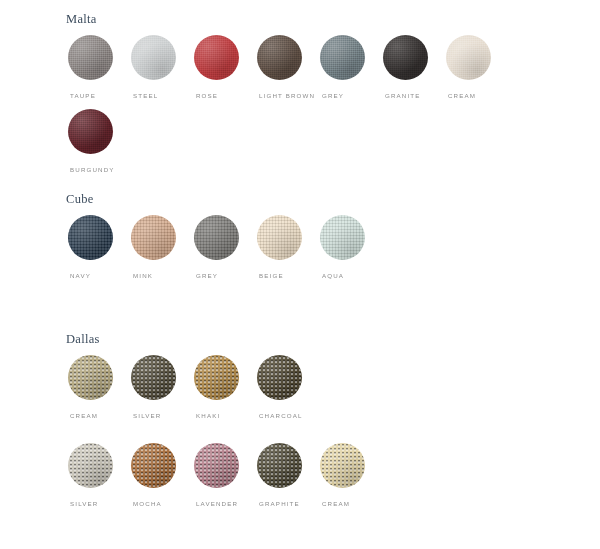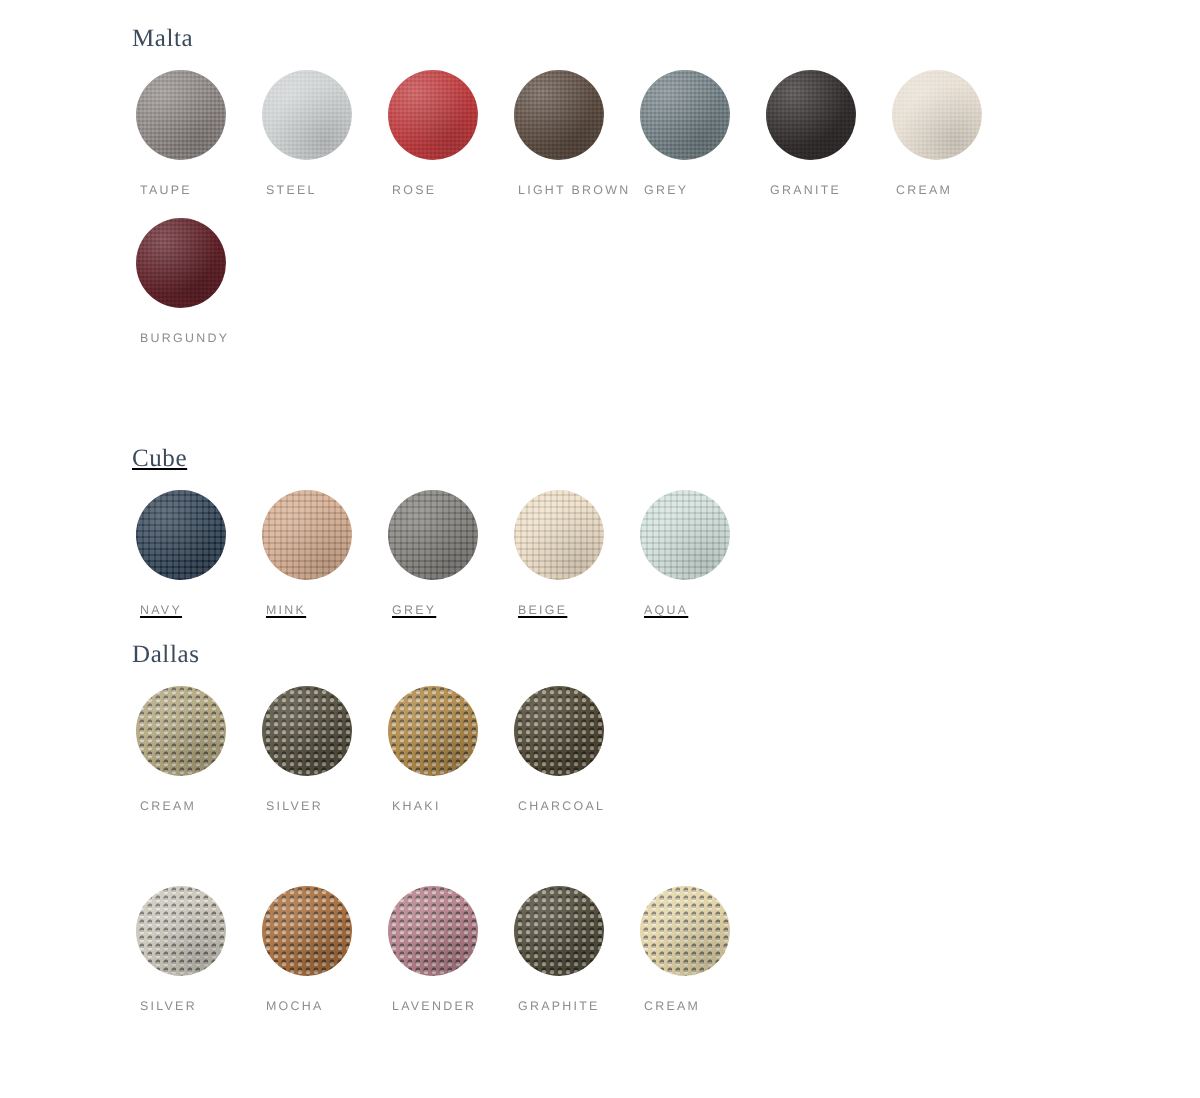--- a/index.html
+++ b/index.html
@@ -177,21 +177,21 @@
             <div class="swatch-label">CREAM</div>
           </div>
         </div>
         <div class="swatch-row">
           <div class="swatch-cell">
             <div class="swatch-disc tex-malta" style="background: rgb(93, 34, 41);"></div>
             <div class="swatch-label">BURGUNDY</div>
           </div>
         </div>
       </section>
-      <section class="collection" style="top: 222px; text-decoration: underline;">
+      <section class="collection" style="top: 192px;">
         <h2 class="collection-title">Cube</h2>
         <div class="swatch-row">
           <div class="swatch-cell">
             <div class="swatch-disc tex-cube" style="background: rgb(31, 50, 70);"></div>
             <div class="swatch-label">NAVY</div>
           </div>
           <div class="swatch-cell">
             <div class="swatch-disc tex-cube" style="background: rgb(210, 165, 133);"></div>
             <div class="swatch-label">MINK</div>
           </div>
@@ -202,21 +202,21 @@
           <div class="swatch-cell">
             <div class="swatch-disc tex-cube" style="background: rgb(237, 220, 195);"></div>
             <div class="swatch-label">BEIGE</div>
           </div>
           <div class="swatch-cell">
             <div class="swatch-disc tex-cube" style="background: rgb(207, 224, 218);"></div>
             <div class="swatch-label">AQUA</div>
           </div>
         </div>
       </section>
-      <section class="collection" style="top: 320px;">
+      <section class="collection" style="top: 332px;">
         <h2 class="collection-title">Dallas</h2>
         <div class="swatch-row">
           <div class="swatch-cell">
             <div class="swatch-disc tex-boucle" style="background: rgb(180, 168, 129);"></div>
             <div class="swatch-label">CREAM</div>
           </div>
           <div class="swatch-cell">
             <div class="swatch-disc tex-boucle" style="background: rgb(88, 82, 64);"></div>
             <div class="swatch-label">SILVER</div>
           </div>

